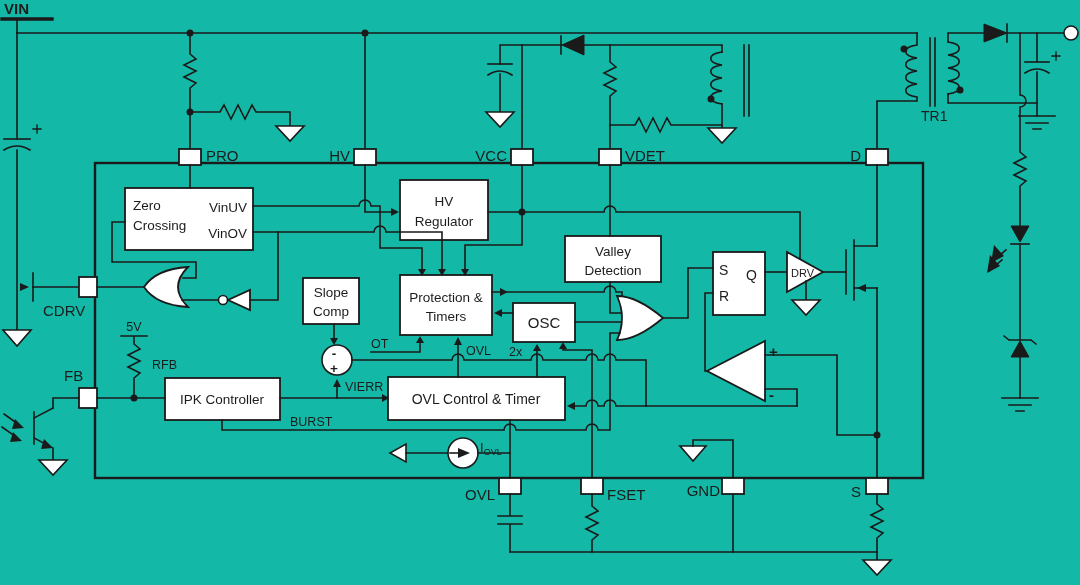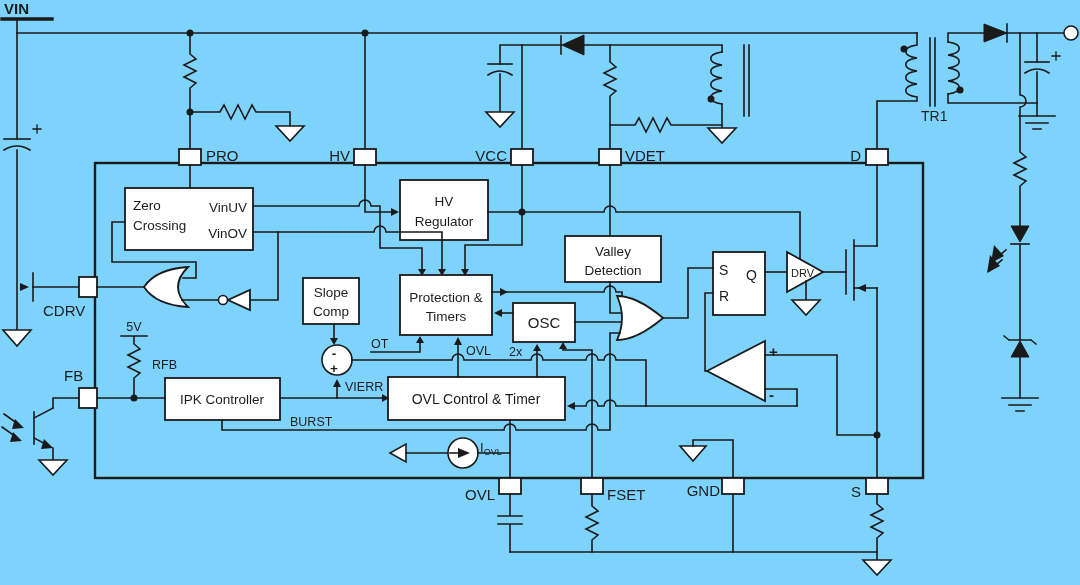--- a/index.html
+++ b/index.html
@@ -1,16 +1,16 @@
 <!DOCTYPE html>
 <html><head>
 <meta charset="utf-8">
 <style>
   html,body{margin:0;padding:0;background:#fff;}
-  .stage{width:1080px;height:585px;position:relative;background:#7dd3fc;overflow:hidden;}
+  .stage{width:1080px;height:585px;position:relative;background:#14b8a6;overflow:hidden;}
   svg{display:block;font-family:"Liberation Sans", sans-serif;}
   .w{fill:none;stroke:#1a1a1a;stroke-width:1.6;stroke-linecap:square;}
   .blk{fill:#fff;stroke:#1a1a1a;stroke-width:1.8;}
   .ic{fill:none;stroke:#1a1a1a;stroke-width:2.4;}
   .pin{fill:#fff;stroke:#1a1a1a;stroke-width:1.8;}
   .dot{fill:#1a1a1a;stroke:none;}
   .ah{fill:#1a1a1a;stroke:none;}
   .open{fill:#fff;stroke:#1a1a1a;stroke-width:1.6;stroke-linejoin:miter;}
   .fillb{fill:#1a1a1a;stroke:#1a1a1a;stroke-width:1;}
   text{fill:#1c1c1c;}

